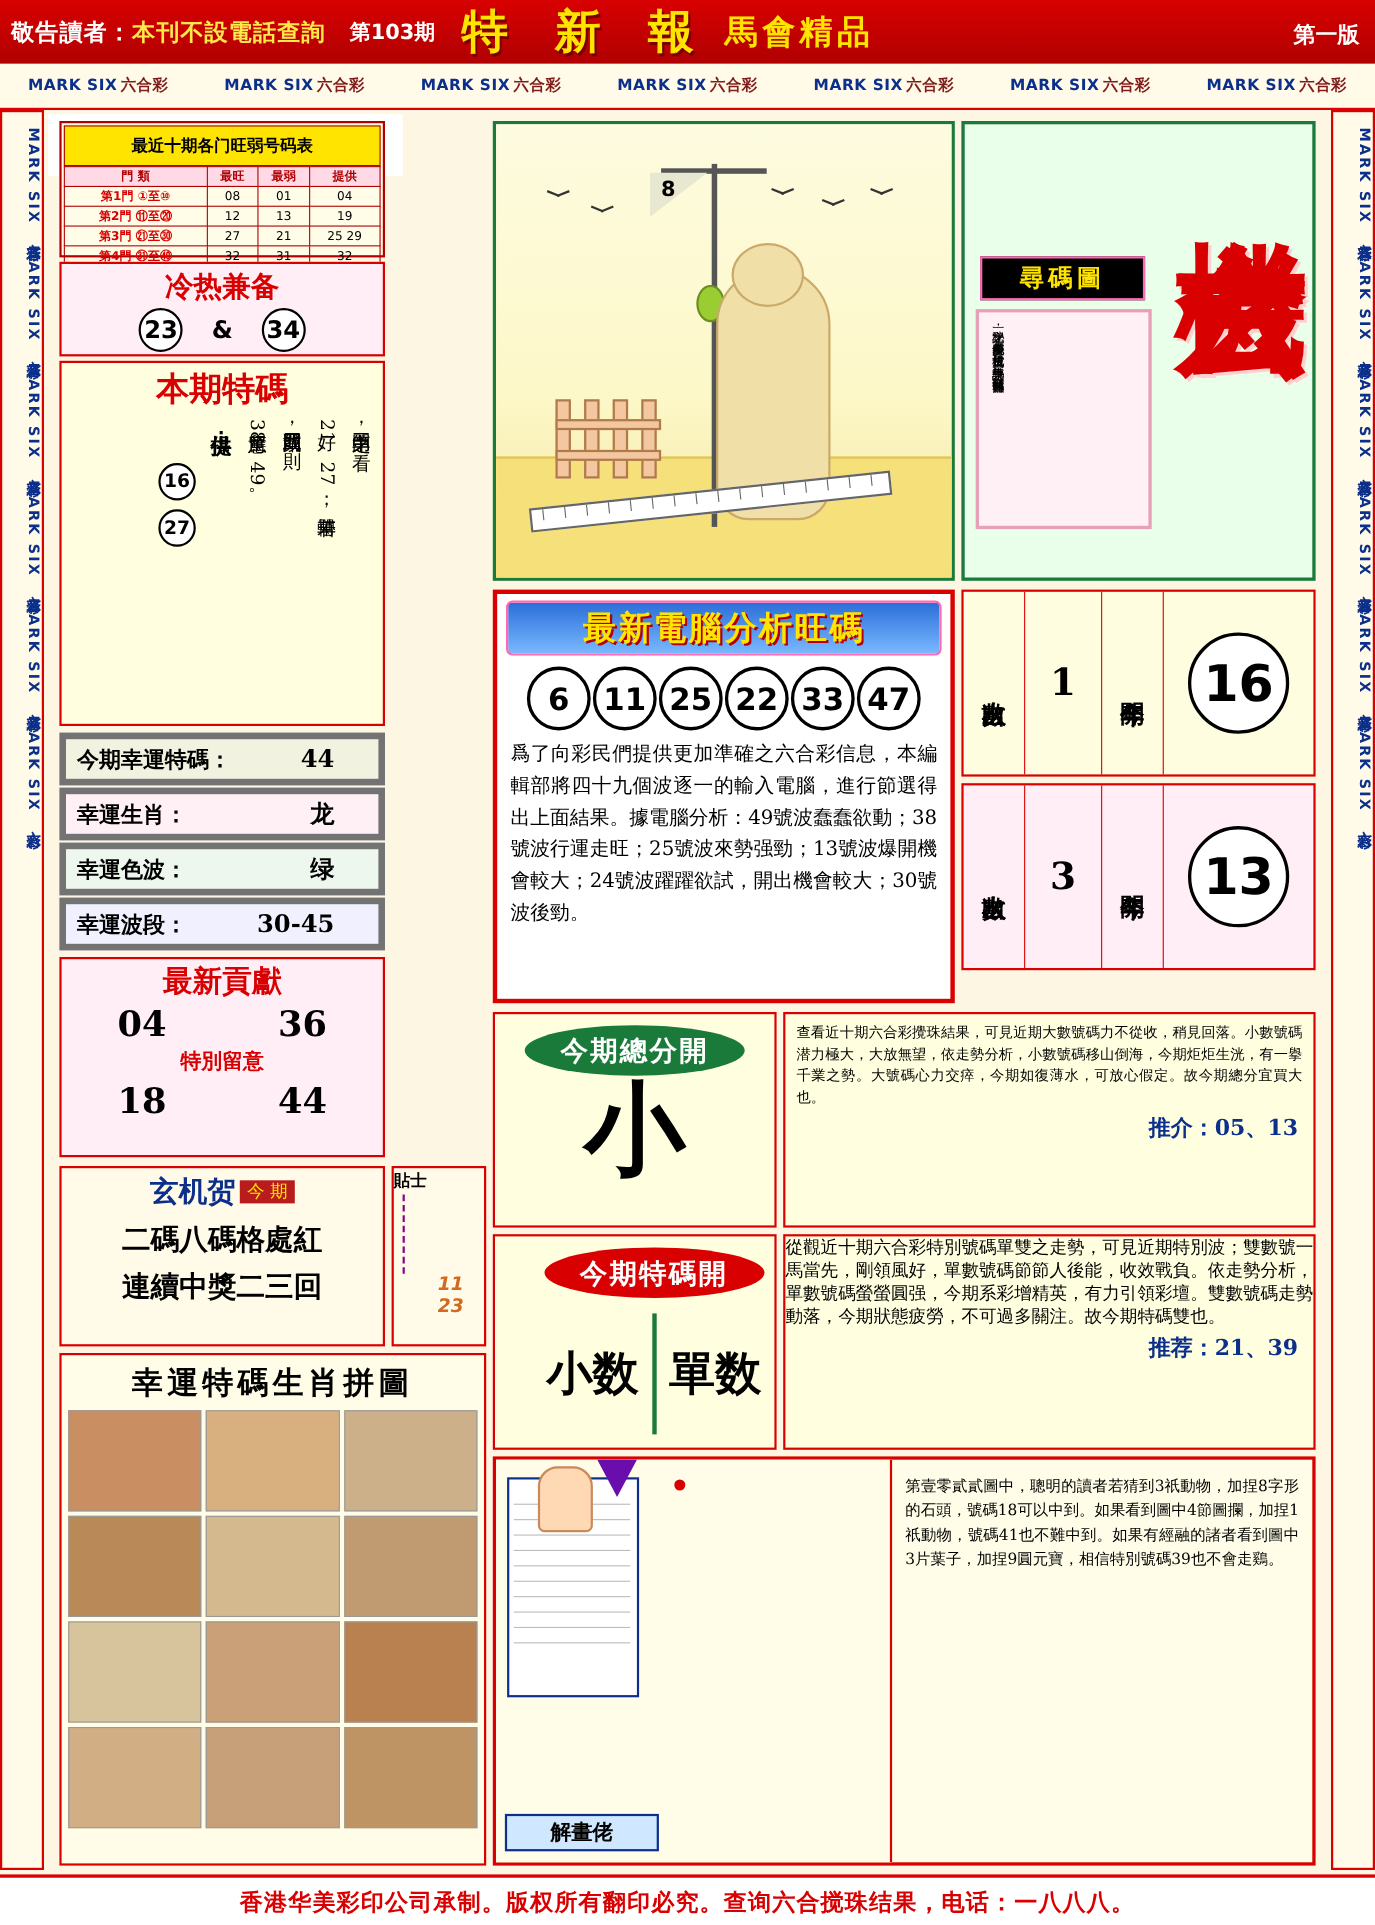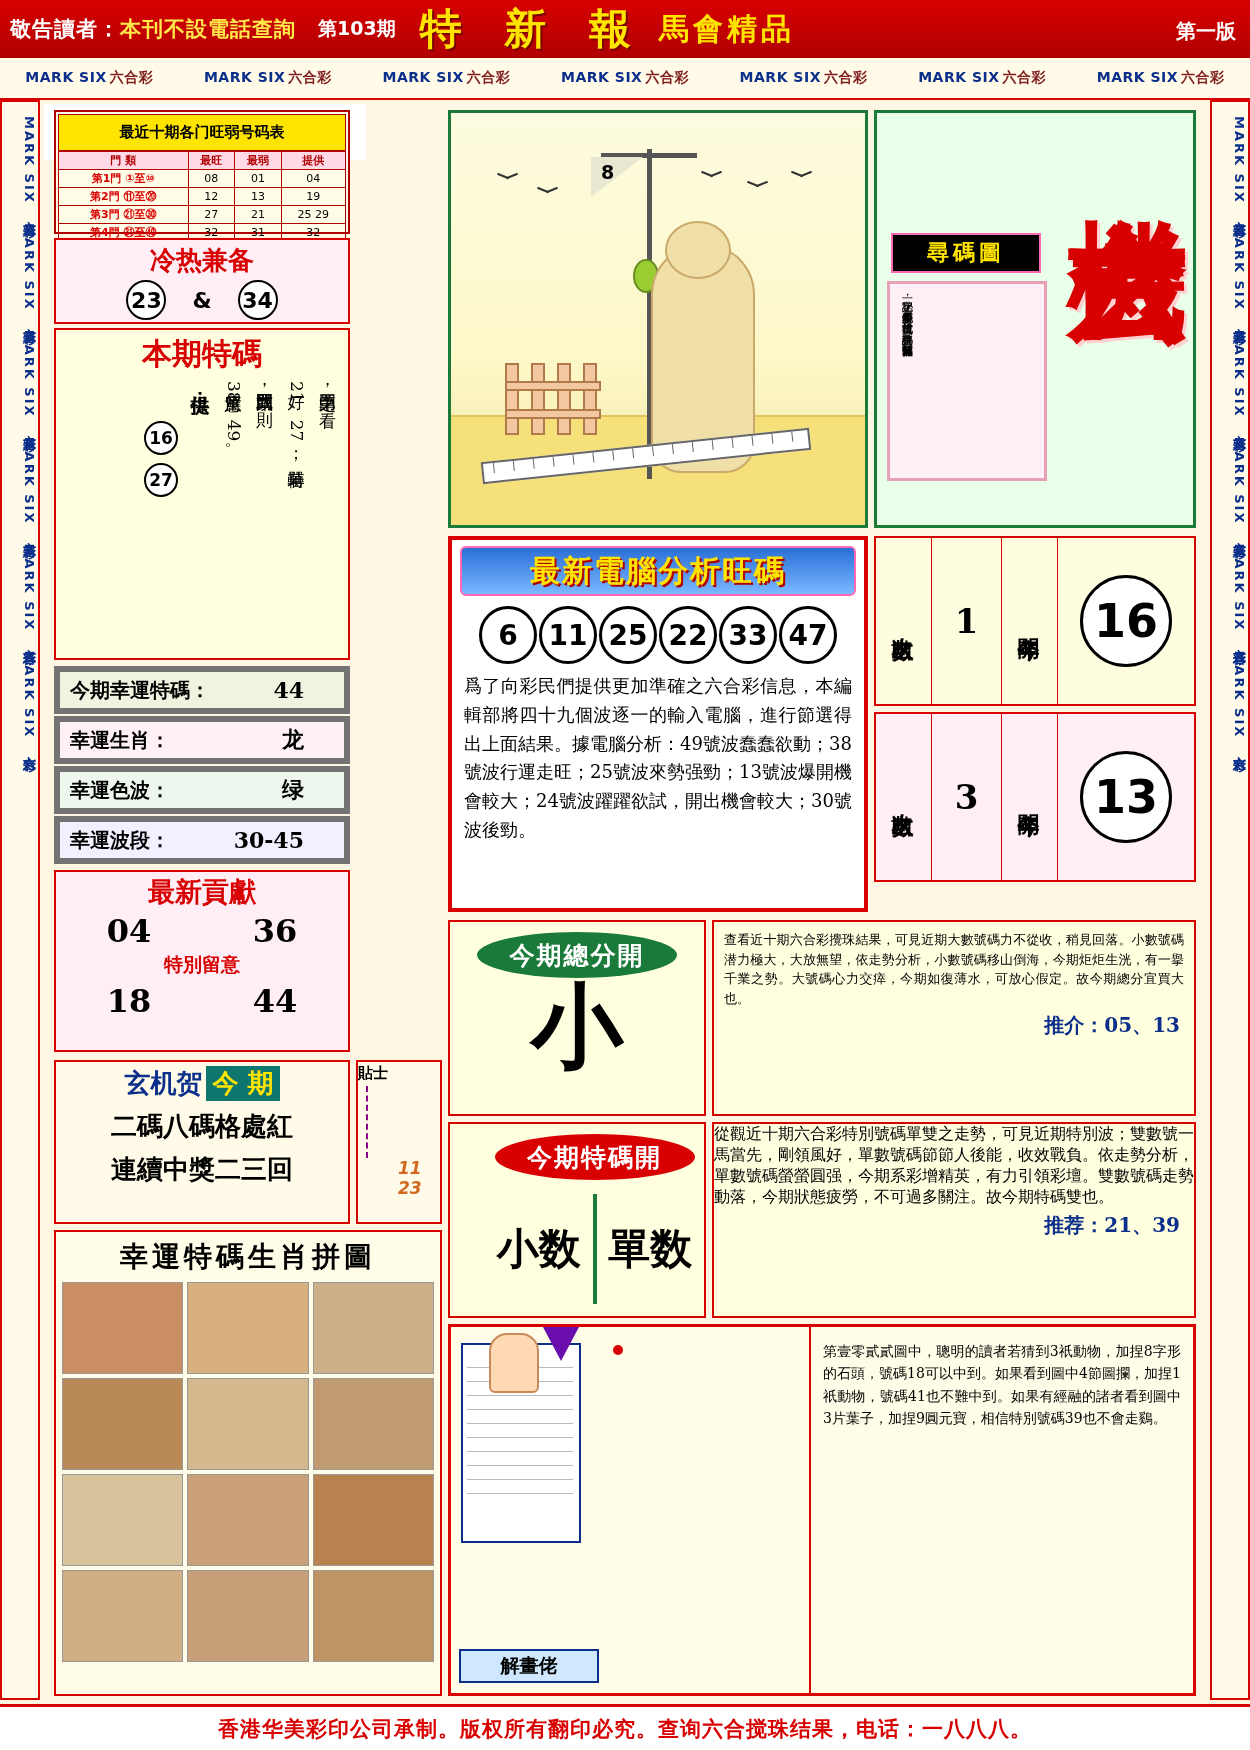--- a/index.html
+++ b/index.html
@@ -122,21 +122,21 @@
                  font-family:"DejaVu Serif","Liberation Serif",serif; margin-top:2px;}
   #contrib .mid { text-align:center; font-size:19px; font-weight:bold; color:#d80000; margin-top:2px;}
   #contrib .r2 { display:flex; justify-content:space-around; font-size:32px; font-weight:bold;
                  font-family:"DejaVu Serif","Liberation Serif",serif; margin-top:4px;}
 
   
   #xuanji { left:10px; top:956px; width:296px; height:164px; background:#fffbe8; border:2px solid #d80000;}
   #xuanji .t { display:flex; align-items:center; justify-content:center; gap:4px; margin-top:4px;}
   #xuanji .t .b { font-size:26px; font-weight:bold; color:#0b2f8a;
                   font-family:"DejaVu Serif","Liberation Serif",serif;}
-  #xuanji .t .hl { font-size:26px; font-weight:bold; color:#ffe400; background:#0f766e; padding:0 6px;
+  #xuanji .t .hl { font-size:16px; font-weight:normal; color:#ffe400; background:#b91c1c; padding:0 6px;
                    font-family:"DejaVu Serif","Liberation Serif",serif;}
   #xuanji .l { text-align:center; font-size:26px; font-weight:bold; color:#000; margin-top:8px;
                font-family:"DejaVu Serif","Liberation Serif",serif;}
 
   
   #sticker { left:312px; top:956px; width:86px; height:164px; background:#fffbe8; border:2px solid #d80000;}
   #sticker .t { font-size:15px; font-weight:bold; margin-top:3px; line-height:1.1;}
   #sticker .dash { border-left:2px dashed #8b008b; height:72px; margin:4px 0 0 8px;}
   #sticker .n { color:#d2691e; font-size:17px; font-style:italic; font-weight:bold; margin-left:40px;}
 

